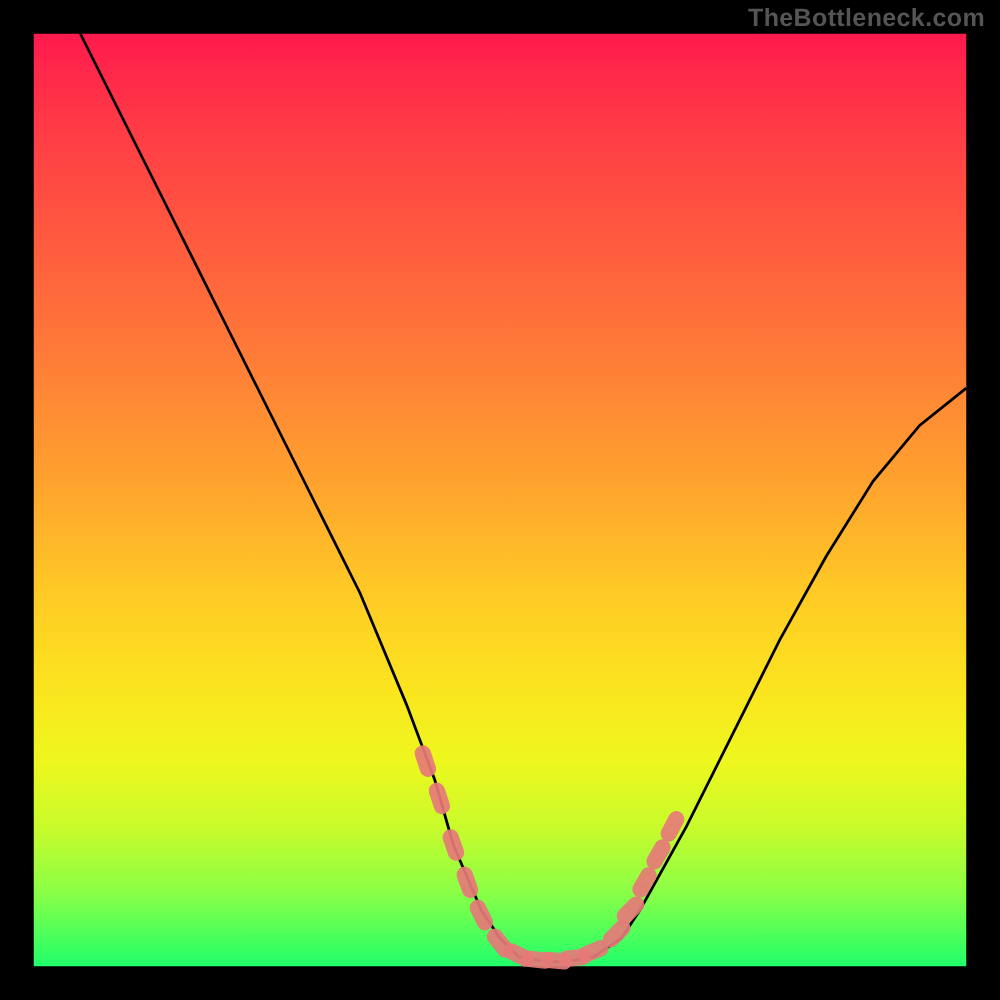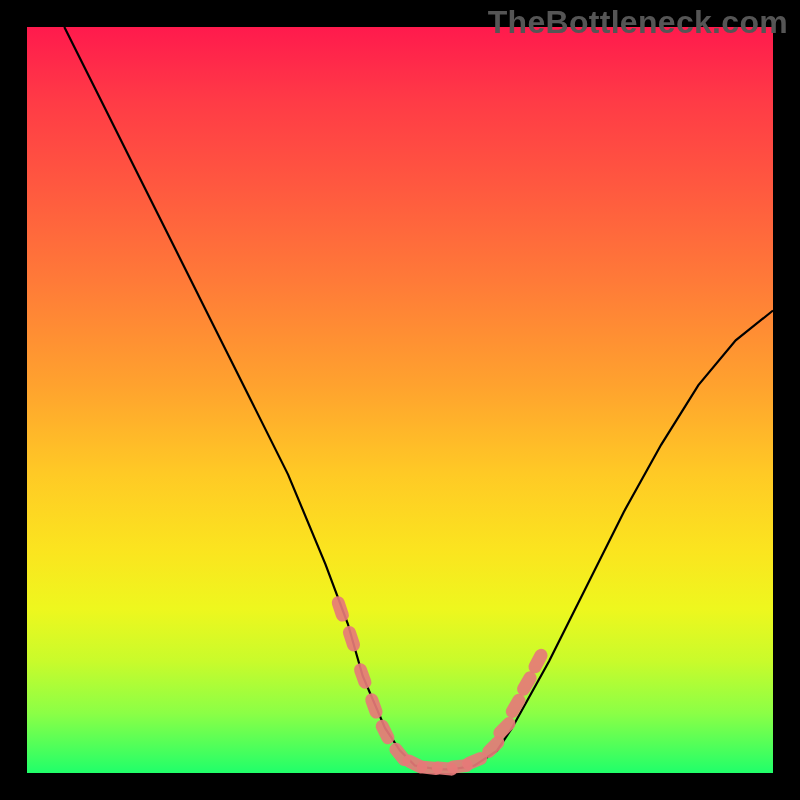--- a/index.html
+++ b/index.html
@@ -38,21 +38,21 @@
       #c9fb2b 85%,
       #8bff46 92%,
       #20ff6a 100%
     );
   }
   .watermark {
     position: absolute;
     top: 4px;
     right: 12px;
     color: #555;
-    font-size: 32px;
+    font-size: 20px;
     font-weight: 600;
     letter-spacing: 0.3px;
     z-index: 20;
     font-family: Arial, Helvetica, sans-serif;
     text-align: right;
   }
   svg.overlay {
     position: absolute;
     left: 27px;
     top: 27px;

